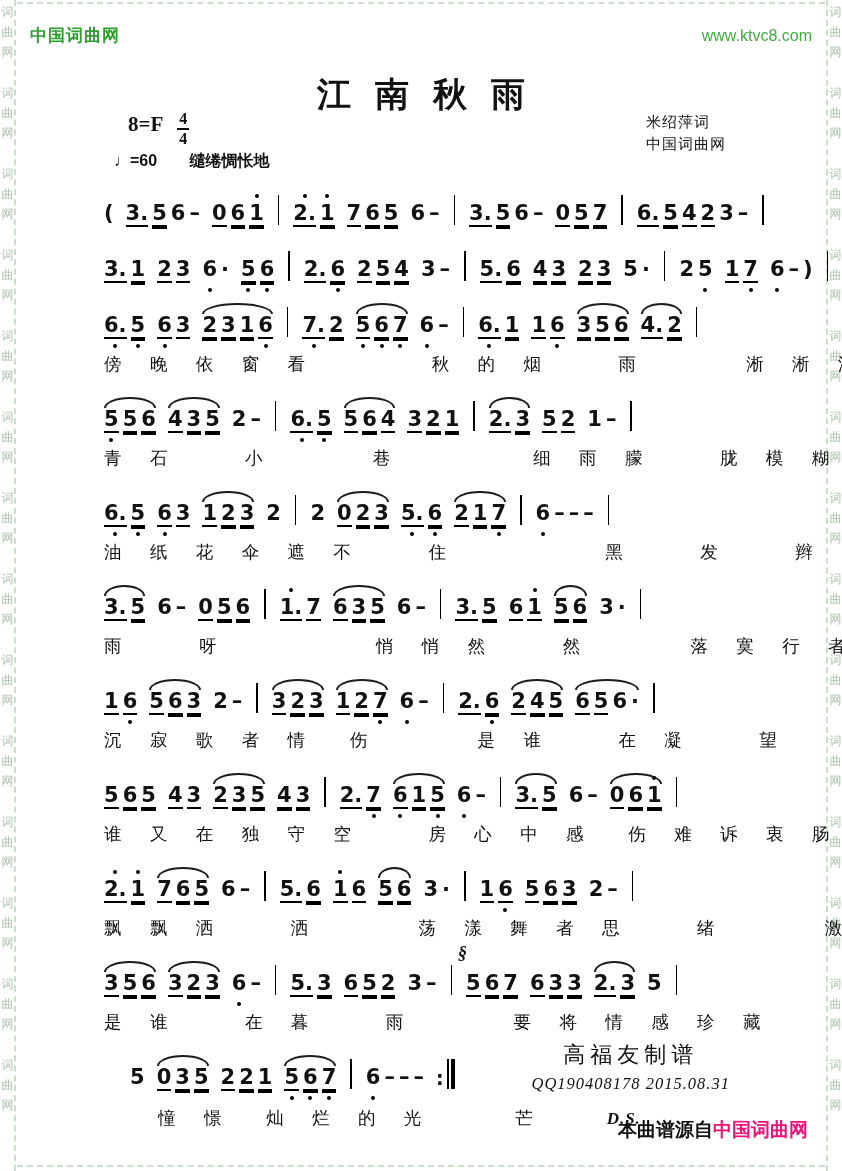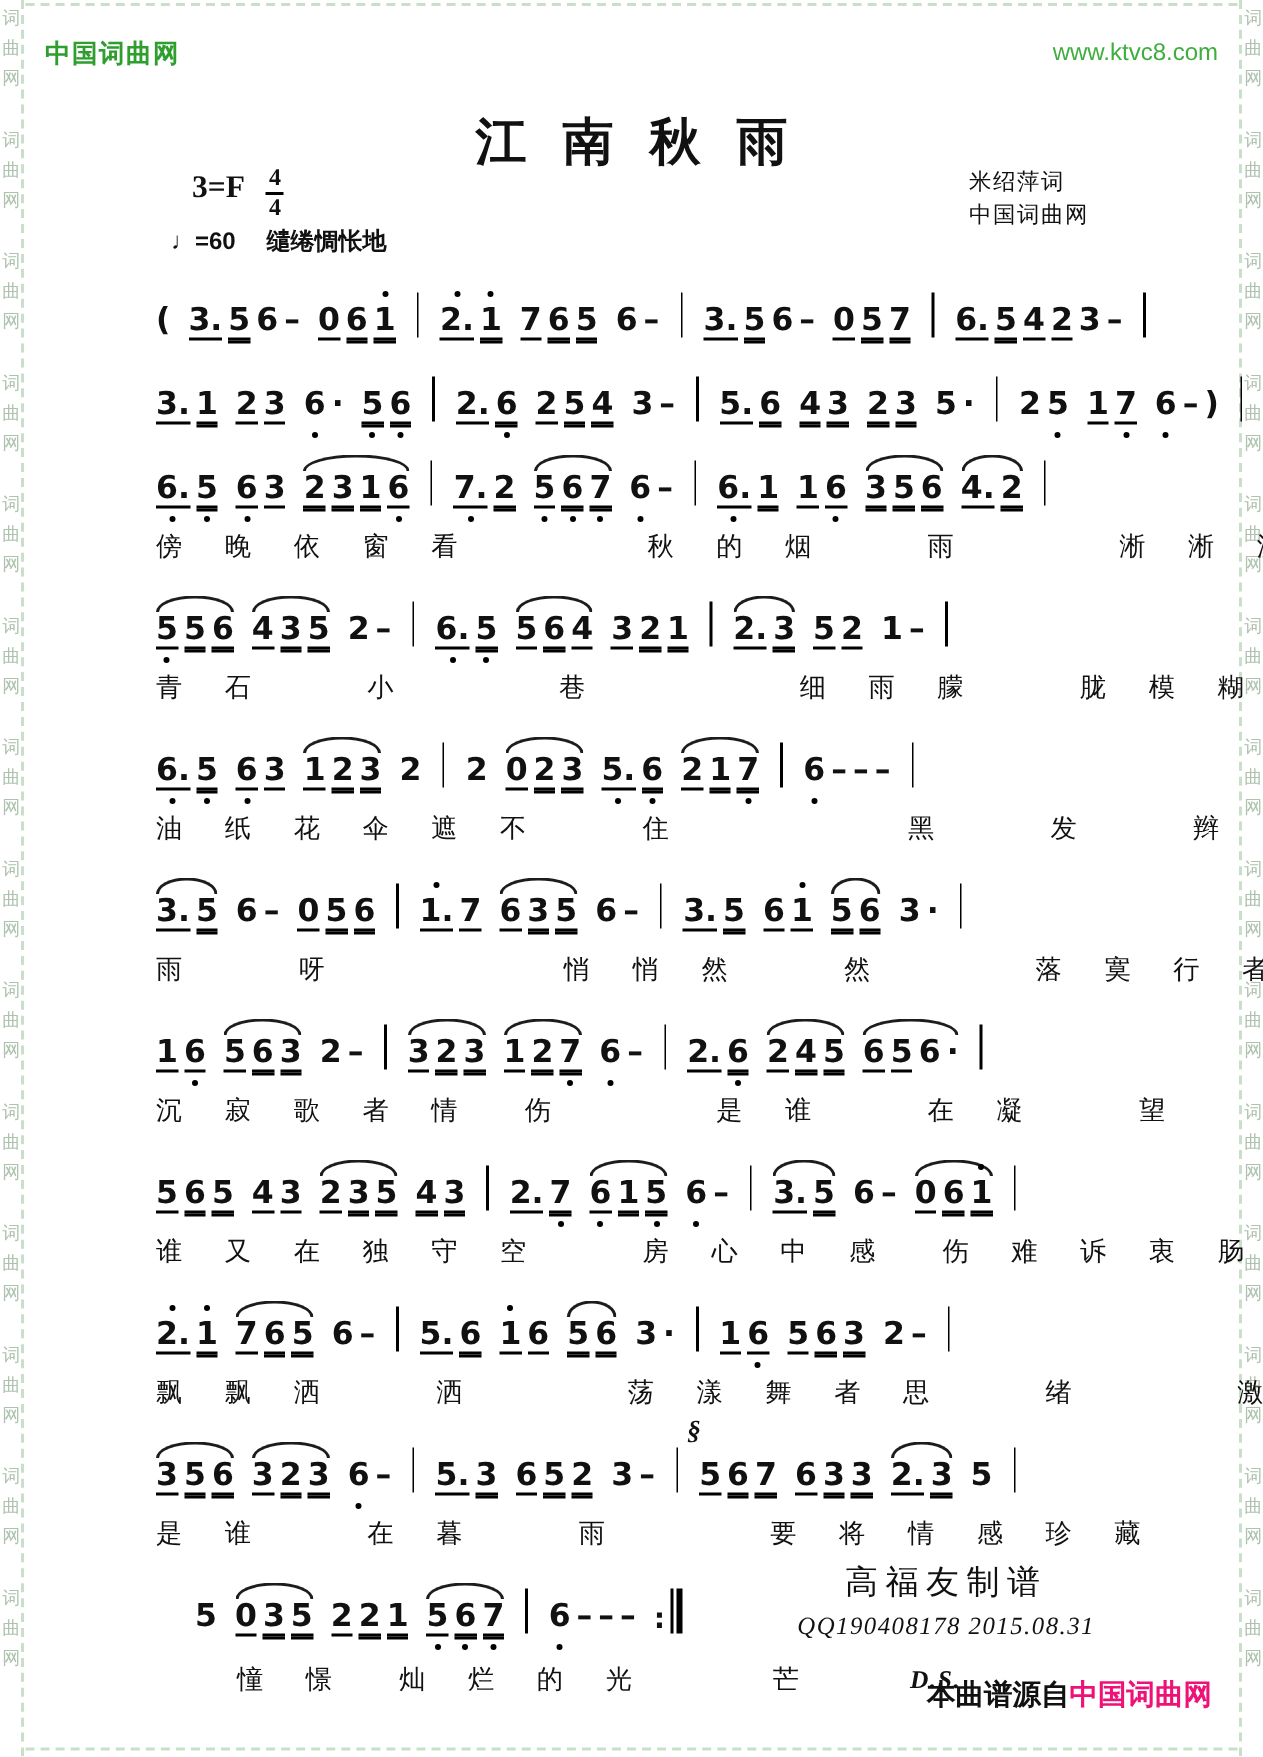--- a/index.html
+++ b/index.html
@@ -27,21 +27,21 @@
   .meta-row{position:absolute;top:112px;left:128px;right:116px;display:flex;
             justify-content:space-between;align-items:flex-start;}
   .keysig{display:flex;align-items:flex-start;font-family:"Liberation Serif",serif;
           font-weight:bold;font-size:21px;}
   .timesig{display:inline-flex;flex-direction:column;align-items:center;margin-left:14px;
            font-size:16px;line-height:1.1;font-weight:bold;margin-top:-2px;}
   .timesig .top{border-bottom:2px solid #000;padding:0 2px;}
   .timesig .bot{padding:0 2px;}
   .credits{font-family:"Liberation Serif",serif;font-size:15px;line-height:1.45;letter-spacing:1px;}
   .tempo-row{position:absolute;top:151px;left:114px;font-weight:bold;font-size:16px;}
-  .tempo-mark{margin-right:16px;}
+  .tempo-mark{margin-right:28px;}
   
   .score{position:absolute;top:182px;left:98px;right:88px;}
   .notes-row{padding:13px 0 11px;white-space:nowrap;}
   .group{display:inline-block;position:relative;margin:0 4px;}
   .group.arc::before{content:"";position:absolute;left:2px;right:2px;top:-10px;height:9px;
        border:2px solid #1c1c1c;border-bottom:none;
        border-top-left-radius:50% 100%;border-top-right-radius:50% 100%;}
   .note{display:inline-block;position:relative;font-family:"DejaVu Sans",sans-serif;
         font-weight:bold;font-size:21px;line-height:24px;margin:0 2px;}
   .note.u1{border-bottom:2px solid #000;}
@@ -197,21 +197,21 @@
 
   <div class="header">
     <span class="site-name" style="color: rgb(47, 158, 47);">中国词曲网</span>
     <span class="site-url" style="color: rgb(63, 174, 63);">www.ktvc8.com</span>
   </div>
 
   <div class="title">江南秋雨</div>
 
   <div class="meta-row">
     <span class="keysig">
-      <span>3=F</span>
+      <span>8=F</span>
       <span class="timesig">
         <span class="top">4</span>
         <span class="bot">4</span>
       </span>
     </span>
     <span class="credits">
       <span>米绍萍词</span><br>
       <span>中国词曲网</span>
     </span>
   </div>

